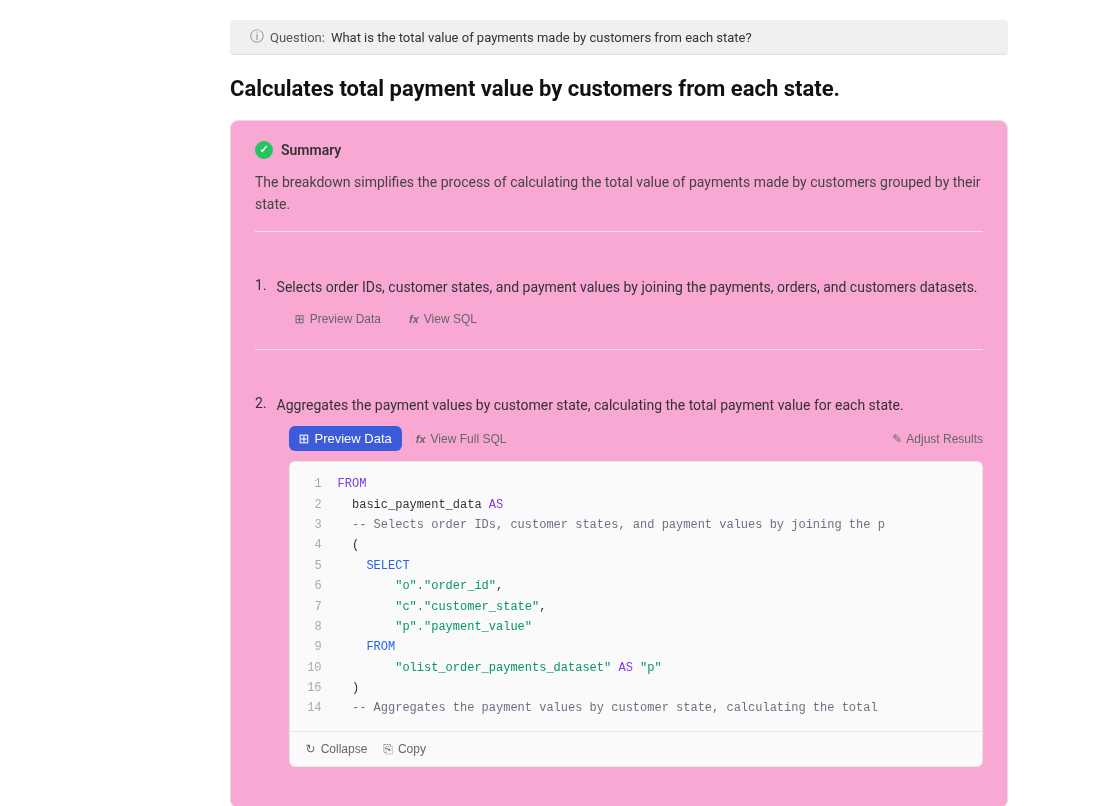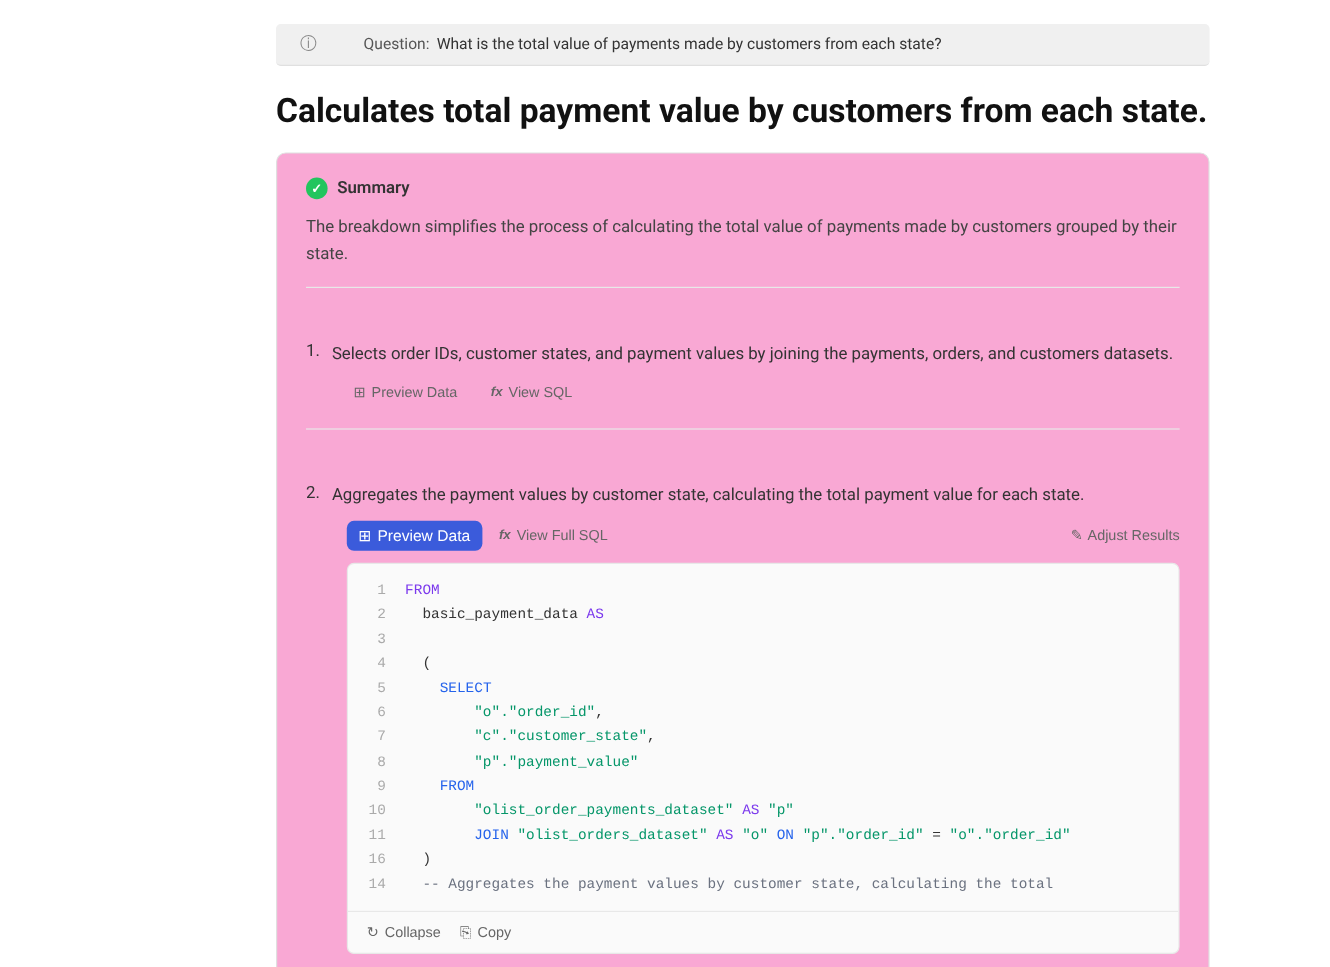--- a/index.html
+++ b/index.html
@@ -35,37 +35,36 @@
     }
 
     .question-icon {
       color: #888;
       font-size: 14px;
     }
 
     .question-label {
       font-size: 13px;
       color: #555;
-      margin-left: 33px;
     }
 
     .question-text {
       font-size: 13px;
       color: #333;
     }
 
     .main-content {
       margin-left: 230px;
       margin-right: 100px;
       padding: 20px 0;
       flex: 1;
     }
 
     .page-title {
-      font-size: 28px;
+      font-size: 22px;
       font-weight: 700;
       color: #111;
       margin-bottom: 16px;
       line-height: 1.3;
     }
 
     .card {
       background: #f9a8d4;
       border: 1px solid #e0e0e0;
       border-radius: 8px;
@@ -384,20 +383,21 @@
                     <span class="line-code"><span class="kw">FROM</span></span>
                   </div>
 
                   <div class="code-line">
                     <span class="line-num">2</span>
                     <span class="line-code">  basic_payment_data <span class="kw">AS</span></span>
                   </div>
 
                   <div class="code-line">
                     <span class="line-num">3</span>
+                    <span class="line-code comment">  -- Selects order IDs, customer states, and payment values by joining the p</span>
                   </div>
 
                   <div class="code-line">
                     <span class="line-num">4</span>
                     <span class="line-code">  (</span>
                   </div>
 
                   <div class="code-line">
                     <span class="line-num">5</span>
                     <span class="line-code">    <span class="kw-blue">SELECT</span></span>
@@ -421,24 +421,20 @@
                   <div class="code-line">
                     <span class="line-num">9</span>
                     <span class="line-code">    <span class="kw-blue">FROM</span></span>
                   </div>
 
                   <div class="code-line">
                     <span class="line-num">10</span>
                     <span class="line-code">        <span class="str">"olist_order_payments_dataset"</span> <span class="kw">AS</span> <span class="str">"p"</span></span>
                   </div>
 
-                  <div class="code-line">
-                    <span class="line-num">11</span>
-                    <span class="line-code">        <span class="kw-blue">JOIN</span> <span class="str">"olist_orders_dataset"</span> <span class="kw">AS</span> <span class="str">"o"</span> <span class="kw-blue">ON</span> <span class="str">"p"."order_id"</span> = <span class="str">"o"."order_id"</span></span>
-                  </div>
 
 
                   <div class="code-line">
                     <span class="line-num">16</span>
                     <span class="line-code">  )</span>
                   </div>
 
                   <div class="code-line">
                     <span class="line-num">14</span>
                     <span class="line-code comment">  -- Aggregates the payment values by customer state, calculating the total</span>

